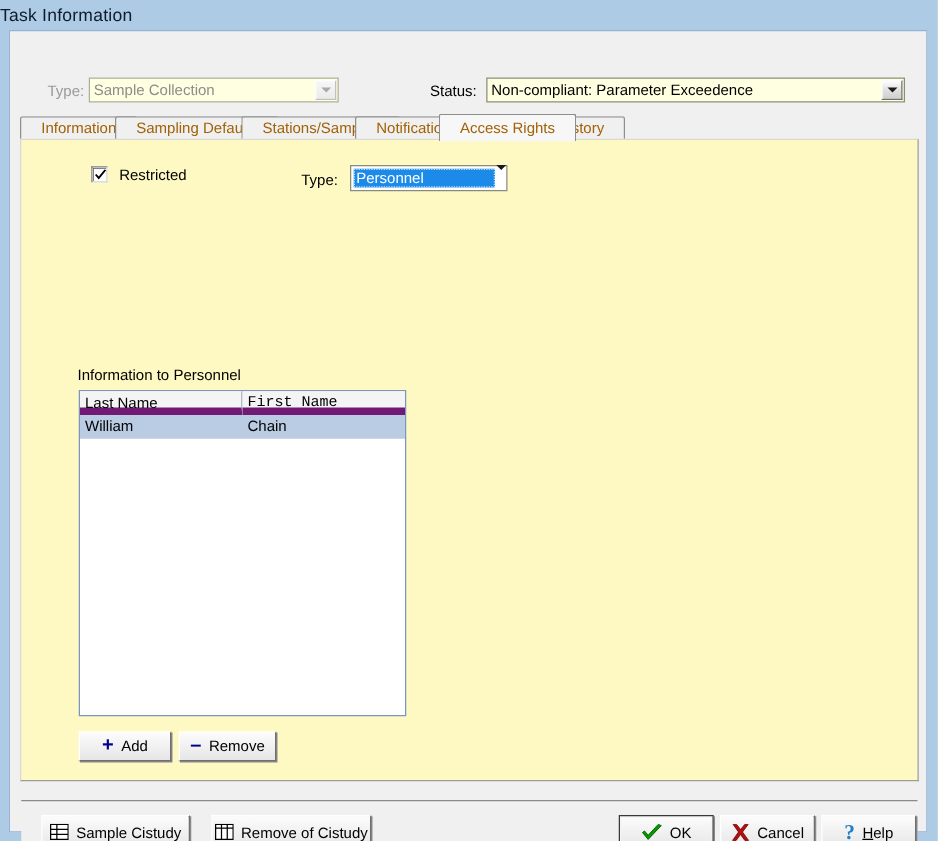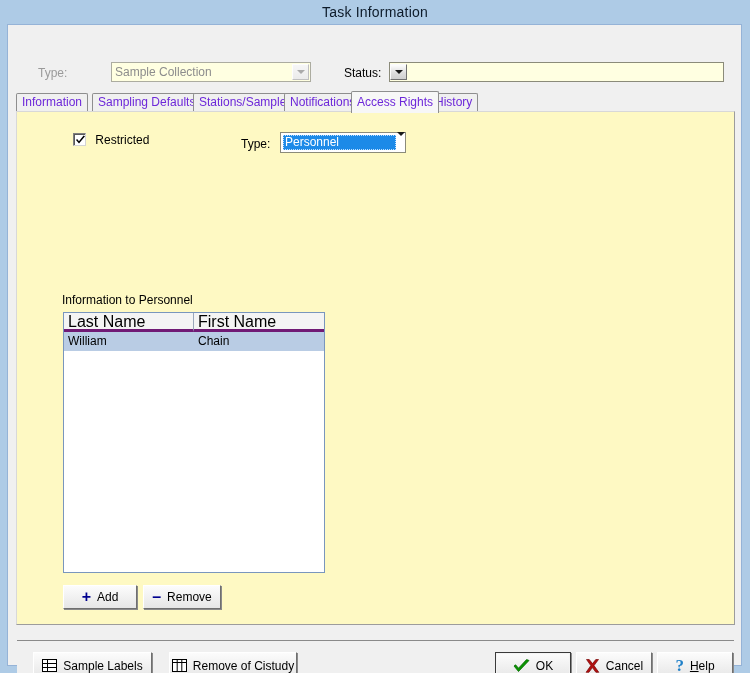--- a/index.html
+++ b/index.html
@@ -18,21 +18,20 @@
   
   #window {
     position: absolute;
     left: 0; top: 0;
     width: 750px; height: 673px;
     background: #aecbe6;
   }
   #titlebar {
     position: absolute;
     left: 0; top: 0; width: 750px; height: 24px;
-    text-align: center;
     font-size: 14px;
     color: #0d1b2a;
     line-height: 24px;
     letter-spacing: .2px;
   }
 
   #client {
     position: absolute;
     left: 7px; top: 24px;
     width: 735px; height: 642px;
@@ -85,44 +84,44 @@
     border-left-color: #fdfdfd;
   }
   .caret {
     width: 0; height: 0;
     border-left: 4px solid transparent;
     border-right: 4px solid transparent;
     border-top: 4px solid #1a1a1a;
   }
   .combo.disabled .caret { border-top-color: #aaaaaa; }
 
-  #type-combo { left: 63px; top: 37px; width: 200px; margin-left: 40px; }
+  #type-combo { left: 63px; top: 37px; width: 200px; }
   #status-combo { left: 381px; top: 37px; width: 335px; }
 
   
   #tabstrip {
     position: absolute;
     left: 8px; top: 66px;
     width: 719px; height: 21px;
   }
   .tab {
     position: absolute;
     bottom: 0;
     height: 19px;
     box-sizing: border-box;
     background: #f0f0f0;
     border: 1px solid #8e8e8e;
     border-bottom: none;
     border-top-left-radius: 2px;
     border-top-right-radius: 2px;
     font-size: 12px;
     line-height: 17px;
-    padding: 0 5px;
-    white-space: nowrap;
-    color: #6d28d9;
+    padding: 0 16px;
+    white-space: nowrap;
+    color: #a16207;
   }
   .tab.active {
     height: 22px;
     bottom: -1px;
     background: #f7f7f7;
     border-color: #8e8e8e;
     line-height: 20px;
     z-index: 5;
   }
 
@@ -190,22 +189,22 @@
     width: 262px; height: 261px;
     box-sizing: border-box;
     background: #fff;
     border: 1px solid #7996bd;
   }
   #lv-head { display: flex; height: 19px; }
   .hcell {
     box-sizing: border-box;
     background: #f4f4f4;
     border-right: 1px solid #9aa7bb;
-    border-bottom: 3px solid #701a75;
-    font-size: 16px;
+    border-bottom: 6px solid #701a75;
+    font-size: 12px;
     line-height: 18px;
     padding: 0 4px;
     white-space: nowrap;
   }
   .hcell:last-child { border-right: none; }
   #lv-rows .row { display: flex; height: 19px; }
   #lv-rows .row.selected { background: #b9cce4; }
   .dcell {
     box-sizing: border-box;
     font-size: 12px;
@@ -285,20 +284,21 @@
     <div class="combo disabled" id="type-combo">
       <span class="txt">Sample Collection</span>
       <span class="arrowbtn">
           <span class="caret"></span>
         </span>
     </div>
 
     <span class="lbl" style="left:336px; top:40px;">Status:</span>
 
     <div class="combo" id="status-combo">
+      <span class="txt">Non-compliant: Parameter Exceedence</span>
       <span class="arrowbtn">
           <span class="caret"></span>
         </span>
     </div>
 
     <div id="tabstrip">
       <div class="tab" style="left:0px;">Information</div>
       <div class="tab" style="left:76px;">Sampling Defaults</div>
       <div class="tab" style="left:177px;">Stations/Samples</div>
       <div class="tab" style="left:268px;">Notifications</div>
@@ -322,21 +322,21 @@
       <div id="type2-combo">
         <span class="sel">Personnel</span>
         <span class="arrowbtn"><span class="caret"></span></span>
       </div>
 
       <span class="lbl" id="restricted-to-label">Information to  Personnel</span>
 
       <div id="listbox">
         <div id="lv-head">
           <div class="hcell" style="width:130px;">Last Name</div>
-          <div class="hcell" style="width:130px;">First Name</div>
+          <div class="hcell" style="width:130px;font-family:Liberation Mono, monospace;">First Name</div>
         </div>
         <div id="lv-rows">
           <div class="row selected">
             <div class="dcell" style="width:130px;">William</div>
             <div class="dcell" style="width:130px;">Chain</div>
           </div>
         </div>
       </div>
 
       <div class="btn" id="add-button">
@@ -356,21 +356,21 @@
 
     <div class="btn" id="sample-labels-button">
       <span class="glyph">
         <svg width="15" height="13" viewBox="0 0 15 13">
           <rect x="0.5" y="0.5" width="14" height="12" fill="#fff" stroke="#000"></rect>
           <line x1="0.5" y1="4.5" x2="14.5" y2="4.5" stroke="#000"></line>
           <line x1="0.5" y1="8.5" x2="14.5" y2="8.5" stroke="#000"></line>
           <line x1="5.5" y1="0.5" x2="5.5" y2="12.5" stroke="#000"></line>
         </svg>
       </span>
-      <span>Sample Labels</span>
+      <span>Sample Cistudy</span>
     </div>
 
     <div class="btn" id="chain-button">
       <span class="glyph">
         <svg width="15" height="13" viewBox="0 0 15 13">
           <rect x="0.5" y="0.5" width="14" height="12" fill="#fff" stroke="#000"></rect>
           <line x1="0.5" y1="3.5" x2="14.5" y2="3.5" stroke="#000"></line>
           <line x1="5.2" y1="0.5" x2="5.2" y2="12.5" stroke="#000"></line>
           <line x1="9.8" y1="0.5" x2="9.8" y2="12.5" stroke="#000"></line>
         </svg>

